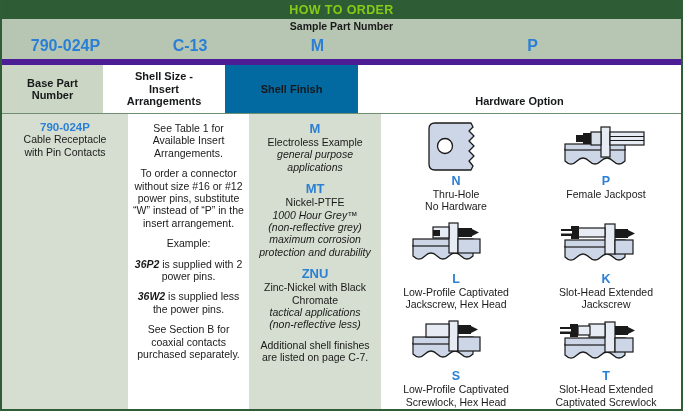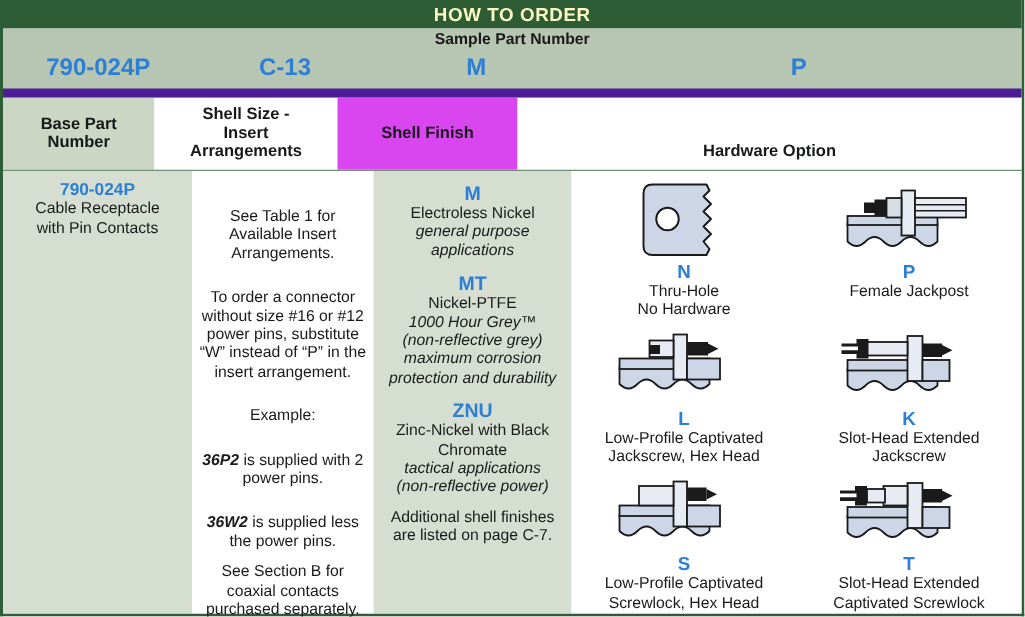--- a/index.html
+++ b/index.html
@@ -15,21 +15,21 @@
     box-sizing:border-box;
     border-left:2px solid #2f5d38;
     border-right:2px solid #2f5d38;
     border-bottom:2px solid #2f5d38;
     display:flex;flex-direction:column;
   }
   
   .banner{
     height:19px;flex:0 0 19px;
     background:#2d5c35;
-    color:#fef9c3;
+    color:#84cc16;
     font-weight:bold;
     font-size:12.5px;
     letter-spacing:.4px;
     display:flex;align-items:center;justify-content:center;
   }
   
   .sample-band{
     flex:0 0 40px;height:40px;
     background:#b7c6b2;
     position:relative;
@@ -59,33 +59,33 @@
   }
   .head-cell{
     display:flex;align-items:center;justify-content:center;
     text-align:center;
     font-weight:bold;font-size:11px;line-height:12.5px;
     color:#16181a;
     box-sizing:border-box;
   }
   .hc1{width:101px;background:#cbd6c5;}
   .hc2{width:122px;background:#ffffff;text-align:center;}
-  .hc3{width:120px;background:#d946ef;}
+  .hc3{width:133px;background:#0369a1;}
   .hc4{flex:1;background:#ffffff;align-items:flex-end;padding-bottom:6px;}
   
   .body-row{flex:1 1 auto;display:flex;min-height:0;}
   .col{box-sizing:border-box;position:relative;}
   .c1{width:127px;background:#d5ded0;padding:7px 4px 0;}
   .c2{width:122px;background:#ffffff;padding:7px 5px 0;}
   .c3{width:133px;background:#d5ded0;padding:7px 4px 0;}
   .c4{flex:1;background:#ffffff;padding:2px 0 0;}
   .txt{text-align:center;font-size:10.5px;line-height:12.4px;color:#1a1a1a;}
   .code{color:#2b7fd4;font-weight:bold;font-size:11.5px;}
   .ital{font-style:italic;}
-  .p{margin:17px 0 8px 0;}
+  .p{margin:1px 0 8px 0;}
   .tight{margin:0;}
   .gap{height:8px;}
   .bold-ital{font-weight:bold;font-style:italic;}
   .finish-code{color:#2b7fd4;font-weight:bold;font-size:13px;line-height:15px;}
   
   .hw-grid{
     display:grid;
     grid-template-columns:1fr 1fr;
     grid-template-rows:1fr 1fr 1fr;
     width:100%;height:100%;
@@ -169,33 +169,33 @@
         <p class="p">
           <span class="bold-ital">36W2</span><span> is supplied less the power pins.</span>
         </p>
         <p class="tight">See Section B for coaxial contacts purchased separately.</p>
       </div>
     </div>
 
     <div class="col c3">
       <div class="txt">
         <div class="finish-code">M</div>
-        <div>Electroless Nickel</div>
+        <div>Electroless Example</div>
         <div class="ital">general purpose applications</div>
         <div class="gap"></div>
         <div class="finish-code">MT</div>
         <div>Nickel-PTFE</div>
         <div class="ital">1000 Hour Grey™</div>
         <div class="ital">(non-reflective grey)</div>
         <div class="ital">maximum corrosion protection and durability</div>
         <div class="gap"></div>
         <div class="finish-code">ZNU</div>
         <div>Zinc-Nickel with Black Chromate</div>
         <div class="ital">tactical applications</div>
-        <div class="ital">(non-reflective power)</div>
+        <div class="ital">(non-reflective less)</div>
         <div class="gap"></div>
         <div>Additional shell finishes are listed on page C-7.</div>
       </div>
     </div>
 
     <div class="col c4">
       <div class="hw-grid">
 
         <div class="hw-cell">
           <div class="hw-art">

